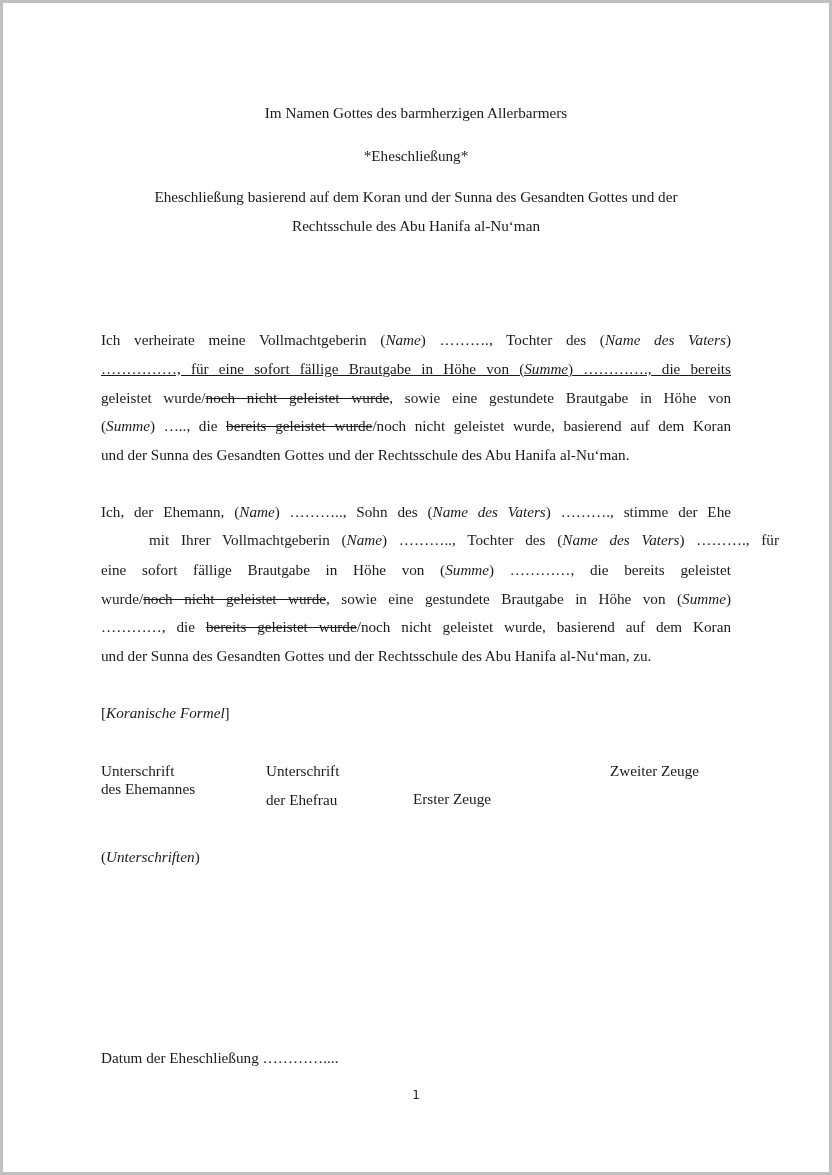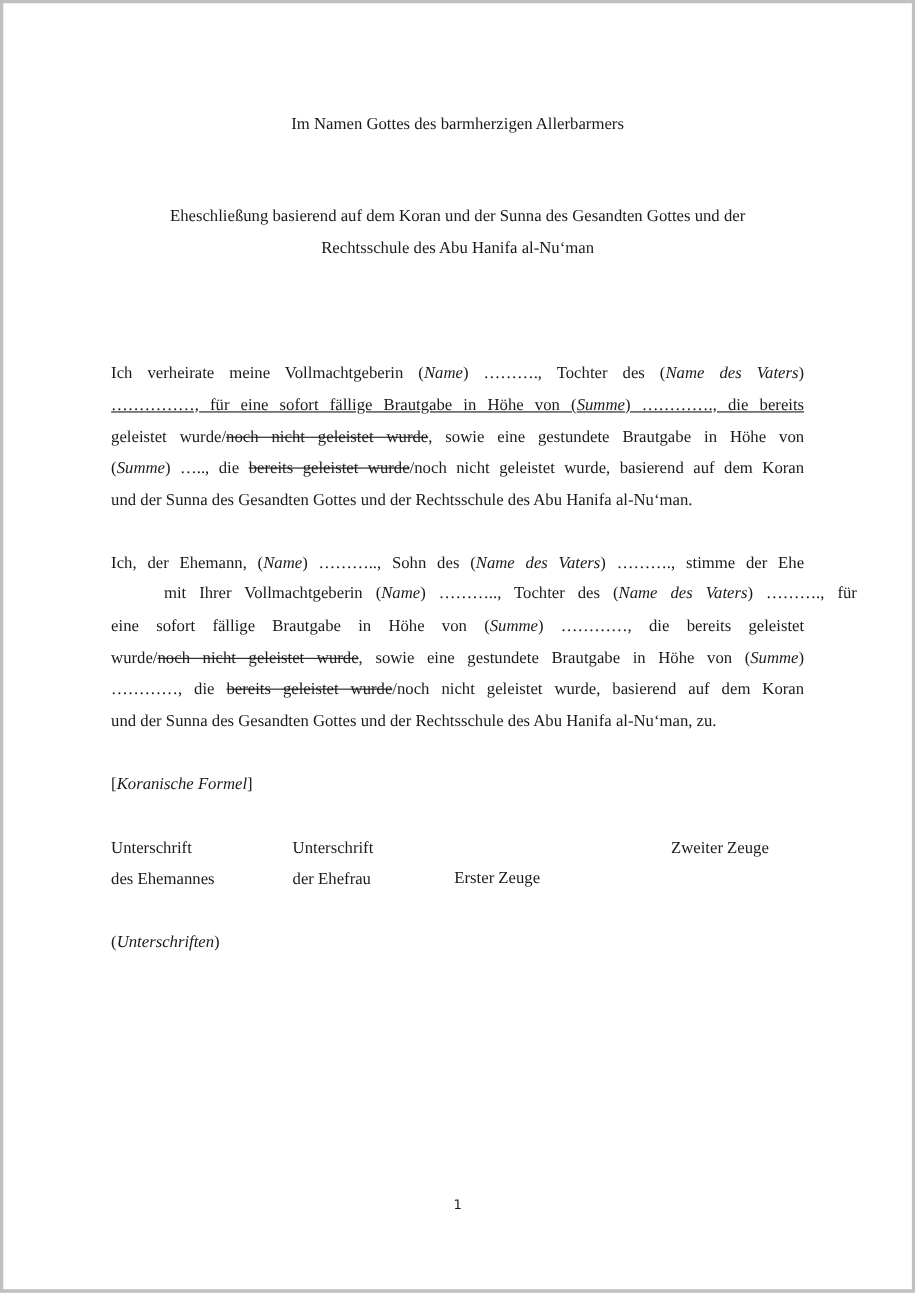--- a/index.html
+++ b/index.html
@@ -18,20 +18,21 @@
   .sig { position: absolute; white-space: nowrap; }
   .pageno { position: absolute; left: 0; width: 826px; text-align: center;
     font-family: "DejaVu Sans", sans-serif; font-size: 12px; top: 1085px; }
 </style>
 </head>
 <body>
 
 <div class="page">
 
   <div class="center" style="top:101px;">Im Namen Gottes des barmherzigen Allerbarmers</div>
+  <div class="center" style="top:144px;">*Eheschließung*</div>
   <div class="center" style="top:185px;">Eheschließung basierend auf dem Koran und der Sunna des Gesandten Gottes und der</div>
   <div class="center" style="top:214px;">Rechtsschule des Abu Hanifa al-Nu‘man</div>
 
 
   <div>
     <div class="line just" style="top:328px;"><span>Ich verheirate meine Vollmachtgeberin (</span><em>Name</em><span>) ………., Tochter des (</span><em>Name des Vaters</em><span>)</span></div>
     <div class="line just" style="top:357px;text-decoration:underline;"><span>……………, für eine sofort fällige Brautgabe in Höhe von (</span><em>Summe</em><span>) …………., die bereits</span></div>
     <div class="line just" style="top:386px;"><span>geleistet wurde/</span><s>noch nicht geleistet wurde</s><span>, sowie eine gestundete Brautgabe in Höhe von</span></div>
     <div class="line just" style="top:414px;"><span>(</span><em>Summe</em><span>) ….., die </span><s>bereits geleistet wurde</s><span>/noch nicht geleistet wurde, basierend auf dem Koran</span></div>
     <div class="line" style="top:443px;">und der Sunna des Gesandten Gottes und der Rechtsschule des Abu Hanifa al-Nu‘man.</div>
@@ -44,26 +45,27 @@
     <div class="line just" style="top:587px;"><span>wurde/</span><s>noch nicht geleistet wurde</s><span>, sowie eine gestundete Brautgabe in Höhe von (</span><em>Summe</em><span>)</span></div>
     <div class="line just" style="top:615px;"><span>…………, die </span><s>bereits geleistet wurde</s><span>/noch nicht geleistet wurde, basierend auf dem Koran</span></div>
     <div class="line" style="top:644px;">und der Sunna des Gesandten Gottes und der Rechtsschule des Abu Hanifa al-Nu‘man, zu.</div>
   </div>
 
   <div class="line" style="top:701px;"><span>[</span><em>Koranische Formel</em><span>]</span></div>
 
   <div>
     <div class="sig" style="left:98px; top:759px;">
       <div>Unterschrift</div>
-      <div style="margin-top:11px;">des Ehemannes</div>
+      <div style="">des Ehemannes</div>
     </div>
     <div class="sig" style="left:263px; top:759px;">
       <div>Unterschrift</div>
       <div style="margin-top:11px;">der Ehefrau</div>
     </div>
     <div class="sig" style="left:410px; top:787px;">Erster Zeuge</div>
     <div class="sig" style="left:607px; top:759px;">Zweiter Zeuge</div>
     <div class="sig" style="left:98px; top:845px;"><span>(</span><em>Unterschriften</em><span>)</span></div>
   </div>
 
+  <div class="line" style="top:1046px;">Datum der Eheschließung …………....</div>
 
   <div class="pageno">1</div>
 </div>
 
 </body></html>

